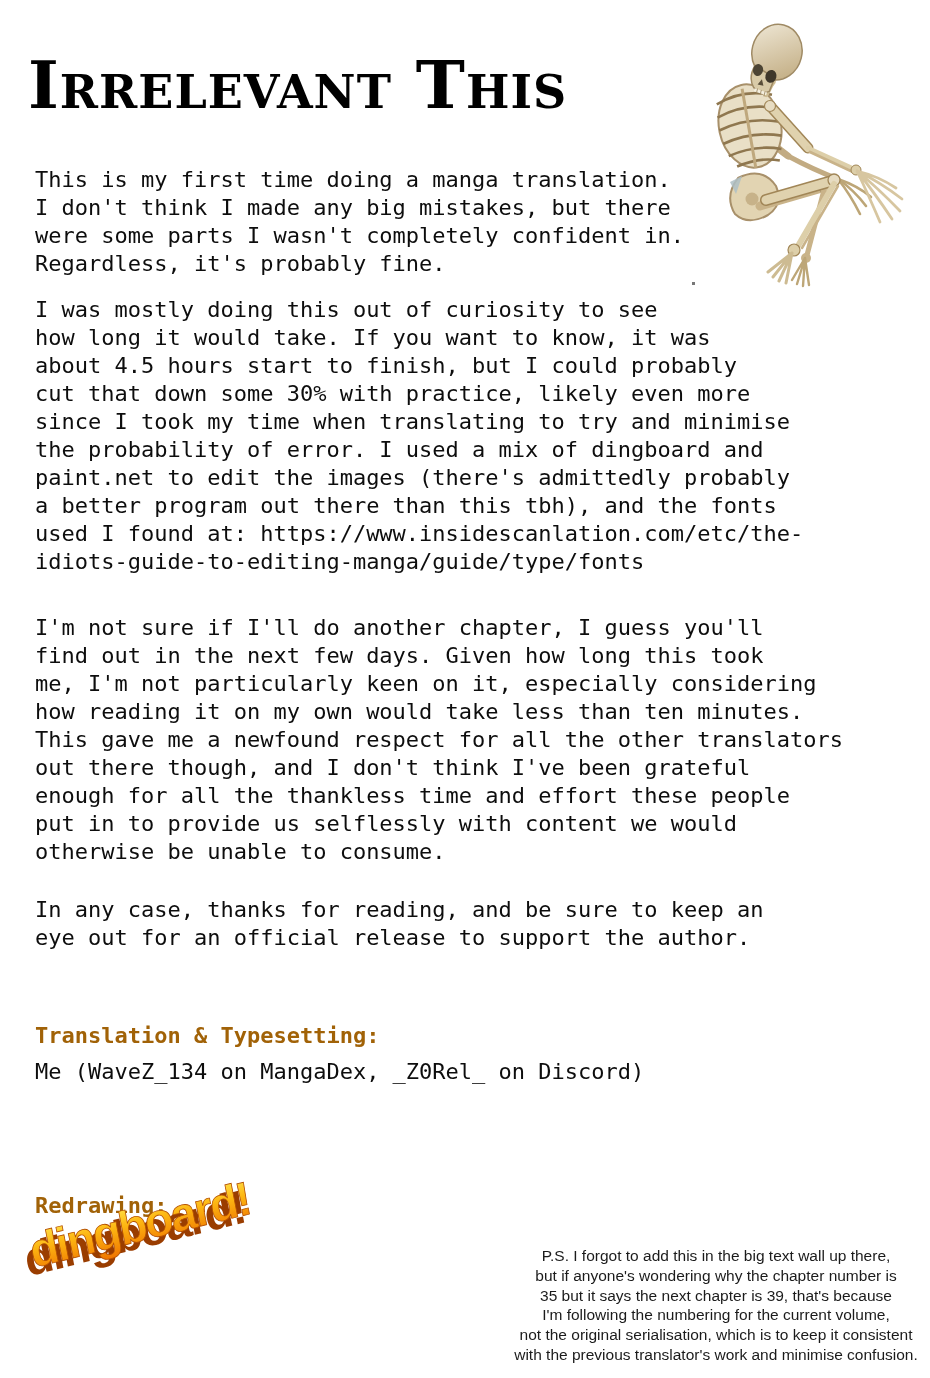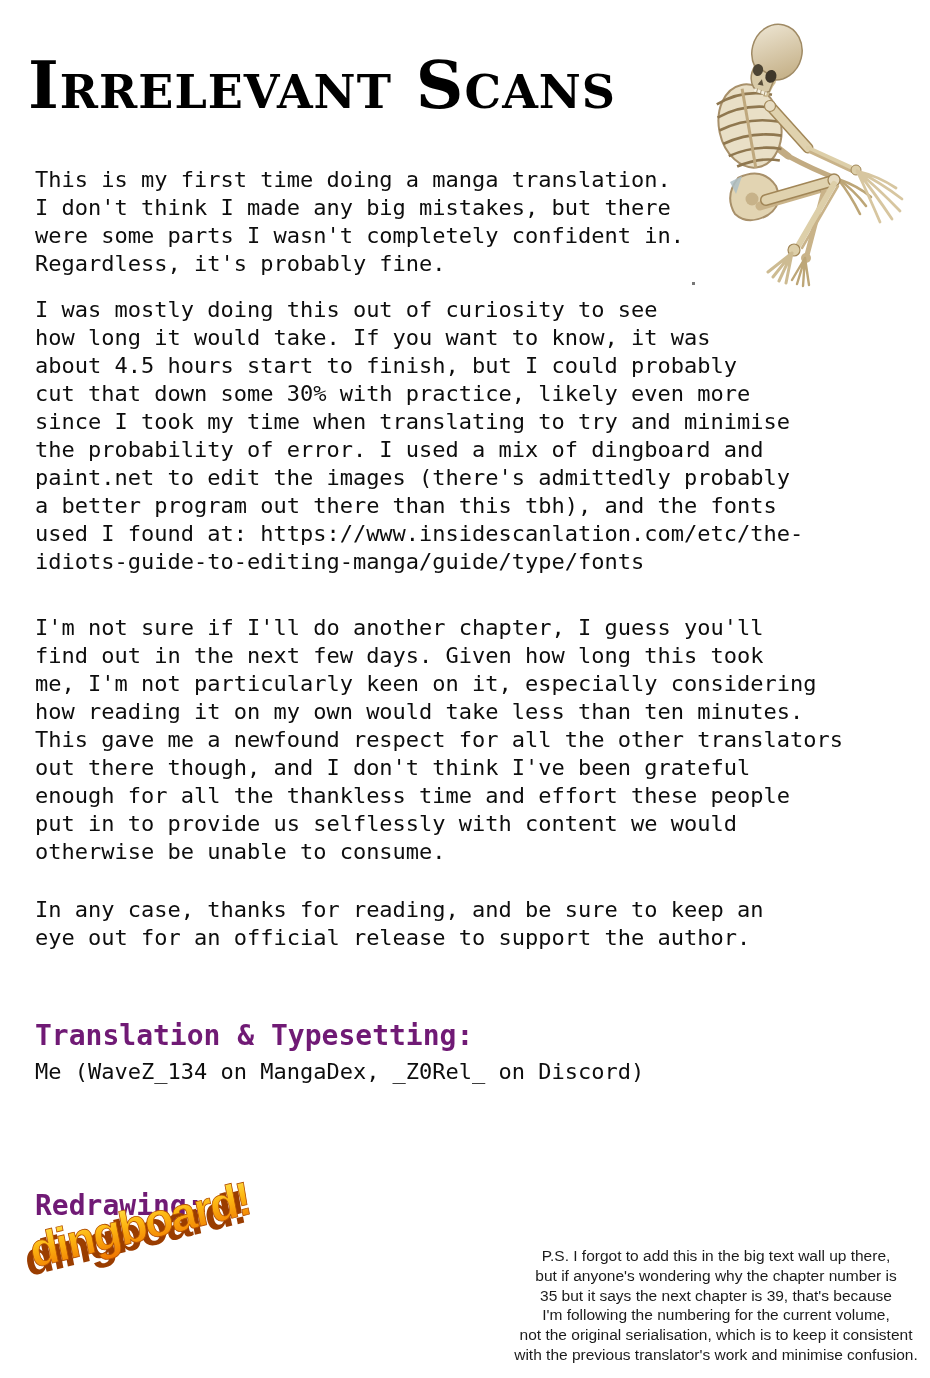--- a/index.html
+++ b/index.html
@@ -26,22 +26,22 @@
     font-size:22px; line-height:28px;
     white-space:pre-line;
     color:#0d0d0d;
   }
   .p1 { top:166px; }
   .p2 { top:296px; }
   .p3 { top:614px; }
   .p4 { top:896px; }
   .credit-heading {
     position:absolute; left:35px;
-    font-size:28px; line-height:28px;
-    font-weight:bold; color:#701a75;
+    font-size:22px; line-height:28px;
+    font-weight:bold; color:#a16207;
     white-space:nowrap;
   }
   .credit-value {
     position:absolute; left:35px;
     font-size:22px; line-height:28px;
     color:#0d0d0d; white-space:nowrap;
   }
   .trans-heading { top:1022px; }
   .trans-value   { top:1058px; }
   .redraw-heading{ top:1192px; }
@@ -72,21 +72,21 @@
   .speck {
     position:absolute; left:692px; top:282px;
     width:3px; height:3px; background:#555; opacity:0.8;
   }
 </style>
 </head>
 <body>
 
 <div class="page">
 
-  <div class="title">Irrelevant Scans</div>
+  <div class="title">Irrelevant This</div>
 
   <svg class="skeleton" viewBox="0 0 220 275" aria-hidden="true">
     <defs>
       <linearGradient id="boneGrad" x1="0" y1="0" x2="0.6" y2="1">
         <stop offset="0" stop-color="#f0e9d8"></stop>
         <stop offset="1" stop-color="#c6b28a"></stop>
       </linearGradient>
     </defs>
 
     <path d="M42 96 Q55 122 78 138" fill="none" stroke="#c2ab82" stroke-width="7" stroke-linecap="round"></path>

